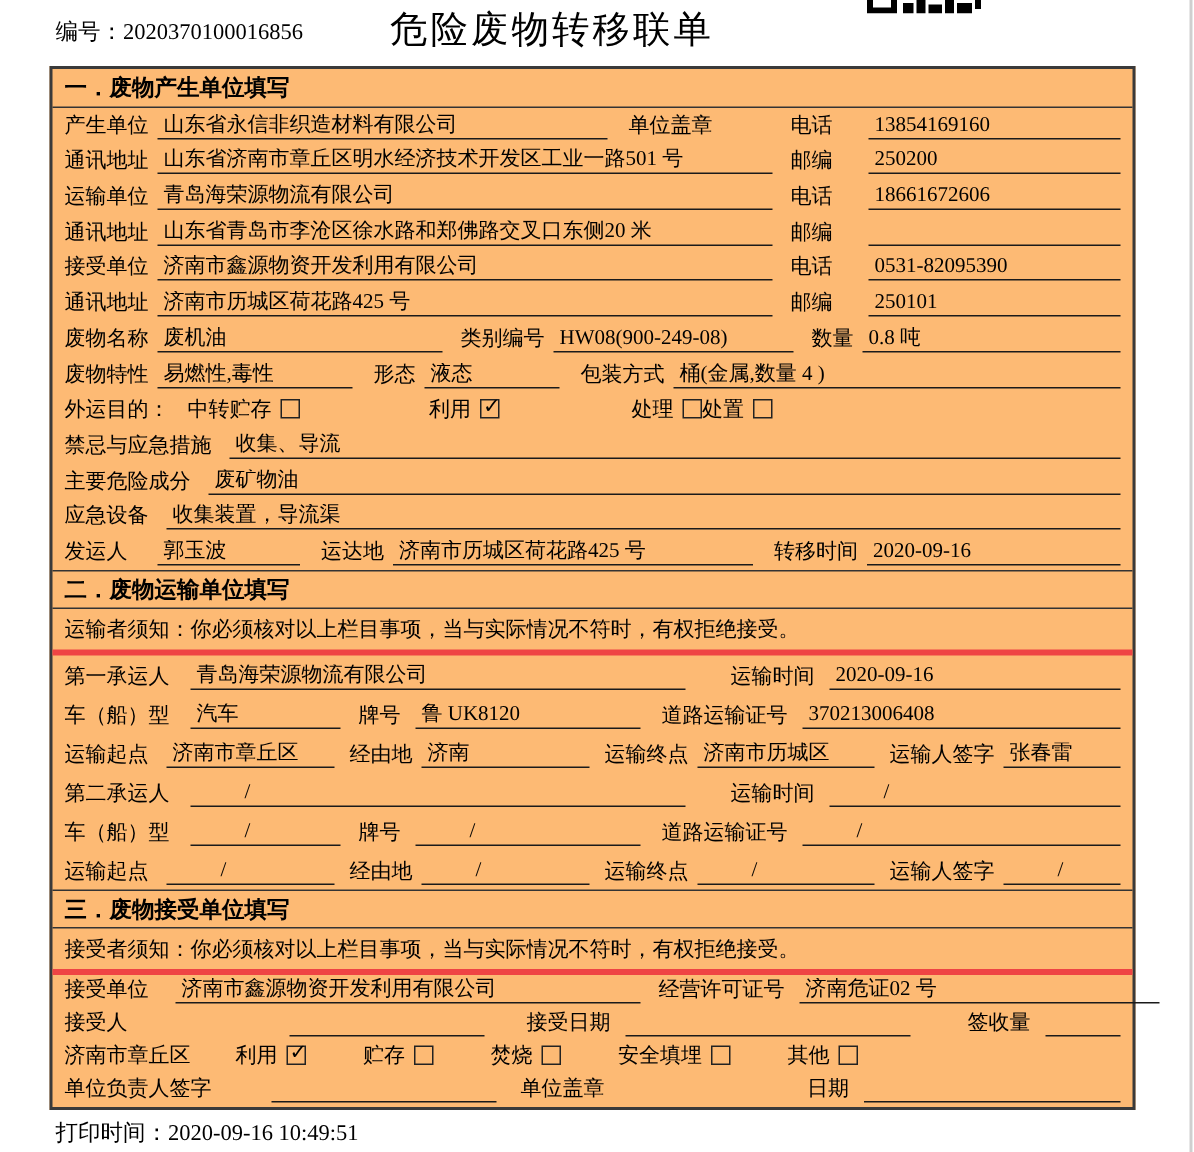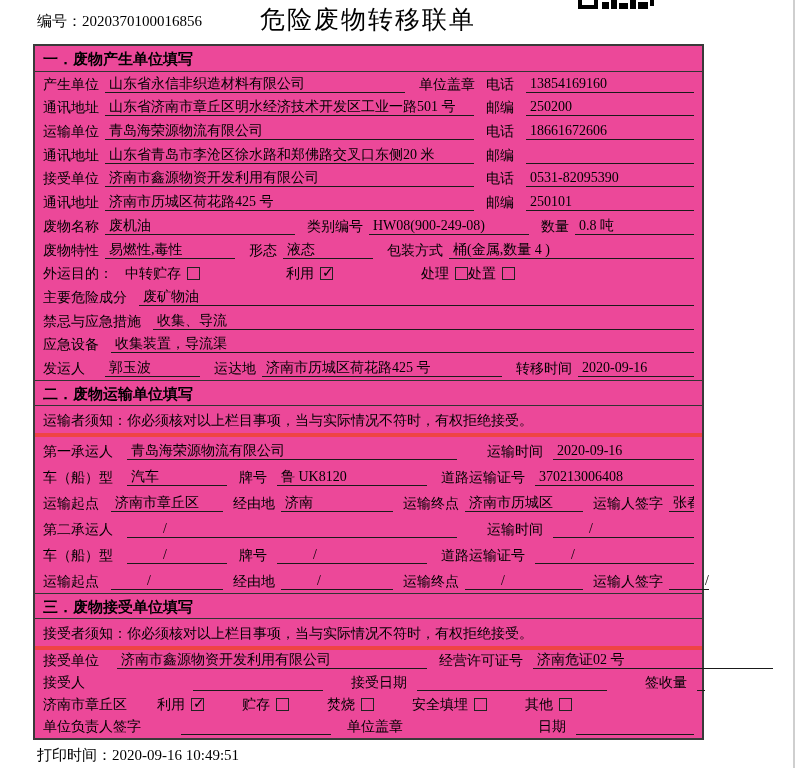--- a/index.html
+++ b/index.html
@@ -11,22 +11,22 @@
   }
   .right-edge { position:absolute; right:1px; top:0; bottom:0; width:2px; background:#cfcfcf; }
   .qr { position:absolute; left:578px; top:0; width:76px; height:9px; }
   .serial { position:absolute; left:37px; top:12px; font-size:15px; white-space:nowrap; }
   .page-title {
     position:absolute; left:0; right:60px; top:3px; text-align:center;
     font-family:"Liberation Sans","DejaVu Sans",sans-serif;
     font-weight:normal; font-size:25px; letter-spacing:2px;
   }
   .form {
-    position:absolute; left:33px; top:44px; width:671px;
-    border:2px solid #3a3a3a; background:#ec4899;
+    position:absolute; left:33px; top:44px; width:724px;
+    border:2px solid #3a3a3a; background:#fdba74;
   }
   .sec-title {
     font-family:"Liberation Sans","DejaVu Sans",sans-serif;
     font-weight:bold; font-size:15px; line-height:19px;
     padding:3px 8px 3px 8px; border-bottom:1px solid #333; height:26px;
   }
   .sec-title.mid { border-top:1px solid #333; }
   .notice { height:31px; line-height:30px; padding:0 8px; border-bottom:4px solid #ef4444; white-space:nowrap; }
   .row { display:flex; align-items:flex-end; padding:0 8px; white-space:nowrap; }
   .s1 .row { height:23.7px; }
@@ -48,21 +48,21 @@
   .cb.checked::after {
     content:"✓"; position:absolute; left:1px; top:-4px; font-size:14px; font-weight:bold;
     font-family:"DejaVu Sans",sans-serif;
   }
   .print-line { position:absolute; left:37px; top:746px; font-size:15px; white-space:nowrap; }
   
   .w34{width:34px}.w62{width:62px}.w84{width:84px}.w90{width:90px}
   .w95{width:95px}.w100{width:100px}.w104{width:104px}.w112{width:112px}.w118{width:118px}
   .w130{width:130px}.w150{width:150px}.w160{width:160px}.w168{width:168px}.w190{width:190px}
   .w240{width:240px}.w300{width:300px}.w310{width:310px}.w330{width:330px}
-  .mr6{margin-right:6px}.mr12{margin-right:12px}
+  .mr6{margin-right:18px}.mr12{margin-right:12px}
   .ml6{margin-left:6px}.ml10{margin-left:10px}.ml12{margin-left:12px}.ml14{margin-left:14px}
   .ml16{margin-left:16px}.ml28{margin-left:28px}.ml30{margin-left:30px}.ml38{margin-left:38px}
   .ml40{margin-left:40px}.ml86{margin-left:86px}.ml88{margin-left:88px}.ml118{}
   .ml135{margin-left:135px}.mla{margin-left:auto}
 </style>
 </head>
 <body>
 
 <div class="right-edge"></div>
 
@@ -151,27 +151,27 @@
 
     <div class="row">
       <span class="lbl">外运目的：</span>
       <span class="opt ml12"><span>中转贮存</span><span class="cb"></span></span>
       <span class="opt ml86"><span>利用</span><span class="cb checked"></span></span>
       <span class="opt ml88"><span>处理</span><span class="cb"></span></span>
       <span class="opt ml118"><span>处置</span><span class="cb"></span></span>
     </div>
 
     <div class="row">
+      <span class="lbl w104">禁忌与应急措施</span>
+      <span class="val fx ml6">收集、导流</span>
+    </div>
+
+    <div class="row">
       <span class="lbl w90">主要危险成分</span>
       <span class="val fx ml6">废矿物油</span>
-    </div>
-
-    <div class="row">
-      <span class="lbl w104">禁忌与应急措施</span>
-      <span class="val fx ml6">收集、导流</span>
     </div>
 
     <div class="row">
       <span class="lbl w62">应急设备</span>
       <span class="val fx ml6">收集装置，导流渠</span>
     </div>
 
     <div class="row">
       <span class="lbl w62">发运人</span>
       <span class="val w95">郭玉波</span>

